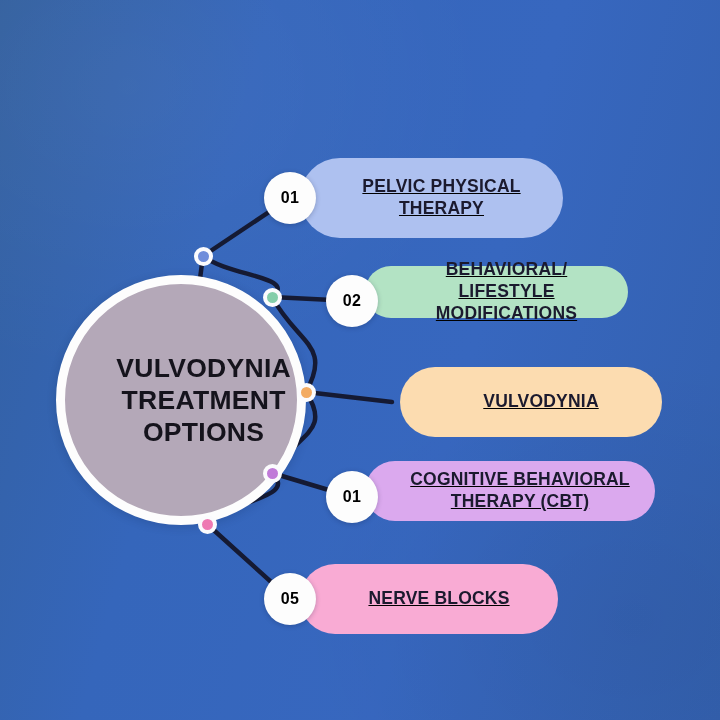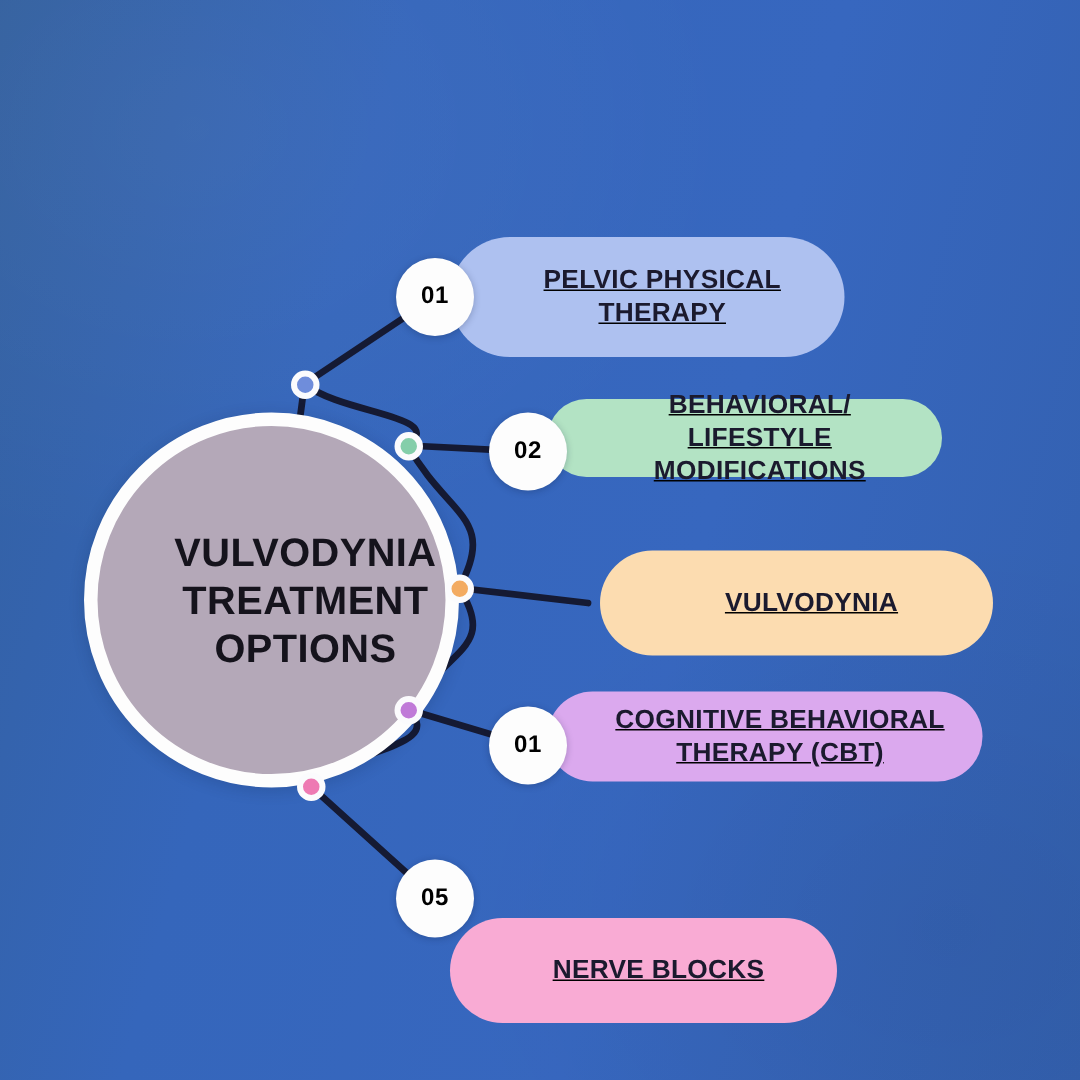--- a/index.html
+++ b/index.html
@@ -155,21 +155,21 @@
         <div class="pill" style="width: 262px; height: 70px; background: rgb(252, 220, 176);">
           <div class="pill-label">VULVODYNIA</div>
         </div>
       </div>
       <div class="branch" style="left: 365px; top: 461px; width: 290px; height: 72px;">
         <div class="pill" style="width: 290px; height: 60px; background: rgb(219, 169, 238);">
           <div class="pill-label">COGNITIVE BEHAVIORAL
 THERAPY (CBT)</div>
         </div>
       </div>
-      <div class="branch" style="left: 300px; top: 564px; width: 258px; height: 70px; margin-top: 48px;">
+      <div class="branch" style="left: 300px; top: 564px; width: 258px; height: 70px;">
         <div class="pill" style="width: 258px; height: 70px; background: rgb(249, 171, 212);">
           <div class="pill-label">NERVE BLOCKS</div>
         </div>
       </div>
     </div>
 
 <div class="badge" style="left: 264px; top: 172px;">
       <div class="badge-num">01</div>
     </div>
     <div class="node-dot" style="left: 194px; top: 247px; background: rgb(111, 141, 219);"></div>

